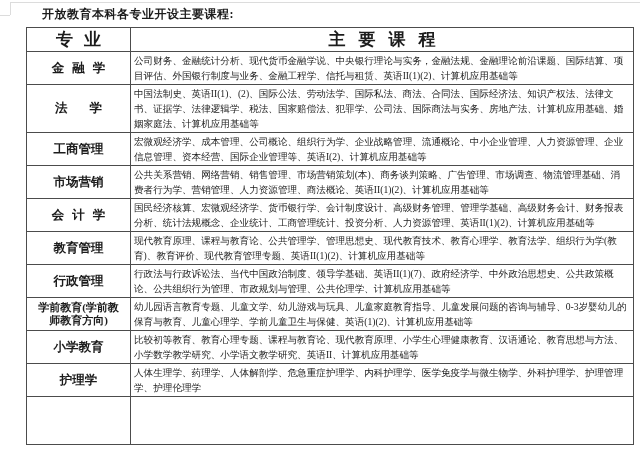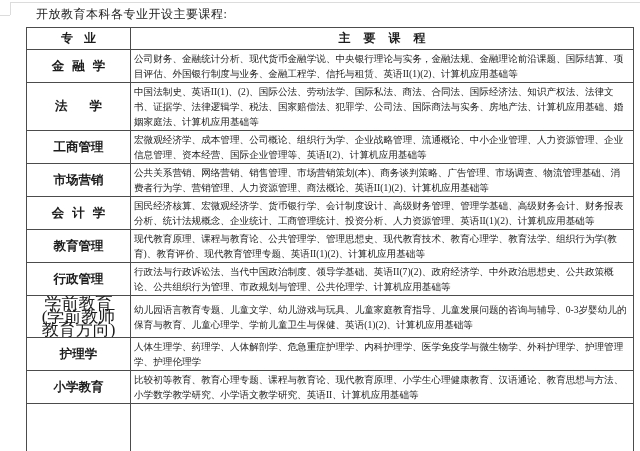--- a/index.html
+++ b/index.html
@@ -9,46 +9,46 @@
     position:relative;
     font-family:"Liberation Serif","DejaVu Serif",serif;
     color:#1c1c1c;
     overflow:hidden;
   }
   .edge-line-h { position:absolute; left:10px; top:2px; width:630px; height:1px; background:#dcdcdc; }
   .edge-line-v { position:absolute; left:10px; top:2px; width:1px; height:13px; background:#dcdcdc; }
   .edge-line-h2 { position:absolute; left:0px; top:15px; width:10px; height:1px; background:#dcdcdc; }
 
   .page-title {
-    position:absolute; left:36px; top:6px;
-    font-size:12px; font-weight:normal; letter-spacing:0.5px;
+    position:absolute; left:42px; top:6px;
+    font-size:12px; font-weight:bold; letter-spacing:0.5px;
   }
 
   table.course-table {
     position:absolute; left:26px; top:27px;
     width:608px;
     border-collapse:collapse;
     table-layout:fixed;
   }
   .course-table th, .course-table td {
     border:1px solid #4c4c4c;
     overflow:hidden;
   }
   .course-table thead th {
     height:21px;
-    font-size:12px; font-weight:bold;
+    font-size:17px; font-weight:bold;
     text-align:center; vertical-align:middle;
     padding:0 2px;
   }
   th.major-cell {
     font-size:12.5px; font-weight:bold;
     text-align:center; vertical-align:middle;
     padding:1px 8px;
   }
-  th.major-cell.small-label { font-size:17px; font-weight:normal; line-height:13px; }
+  th.major-cell.small-label { font-size:11px; font-weight:bold; line-height:13px; }
   td.courses-cell {
     font-size:9.6px; line-height:15px;
     text-align:left; vertical-align:middle;
     padding:1px 4px 1px 3px;
     letter-spacing:0;
   }
   .ls-head { letter-spacing:11px; margin-right:-11px; }
   .ls-head-wide { letter-spacing:13px; margin-right:-13px; }
   .ls-1 { letter-spacing:8px; margin-right:-8px; }
   .ls-2 { letter-spacing:22px; margin-right:-22px;text-align:right; }
@@ -93,32 +93,32 @@
     <tr style="height:31px">
       <th class="major-cell"><span class="ls-1">会计学</span></th>
       <td class="courses-cell">国民经济核算、宏微观经济学、货币银行学、会计制度设计、高级财务管理、管理学基础、高级财务会计、财务报表分析、统计法规概念、企业统计、工商管理统计、投资分析、人力资源管理、英语II(1)(2)、计算机应用基础等</td>
     </tr>
     <tr style="height:32px">
       <th class="major-cell"><span>教育管理</span></th>
       <td class="courses-cell">现代教育原理、课程与教育论、公共管理学、管理思想史、现代教育技术、教育心理学、教育法学、组织行为学(教育)、教育评价、现代教育管理专题、英语II(1)(2)、计算机应用基础等</td>
     </tr>
     <tr style="height:28px">
       <th class="major-cell"><span>行政管理</span></th>
-      <td class="courses-cell">行政法与行政诉讼法、当代中国政治制度、领导学基础、英语II(7)(2)、政府经济学、中外政治思想史、公共政策概论、公共组织行为管理、市政规划与管理、公共伦理学、计算机应用基础等</td>
+      <td class="courses-cell">行政法与行政诉讼法、当代中国政治制度、领导学基础、英语II(1)(7)、政府经济学、中外政治思想史、公共政策概论、公共组织行为管理、市政规划与管理、公共伦理学、计算机应用基础等</td>
     </tr>
     <tr style="height:33px">
       <th class="major-cell small-label"><span>学前教育(学前教师教育方向)</span></th>
       <td class="courses-cell">幼儿园语言教育专题、儿童文学、幼儿游戏与玩具、儿童家庭教育指导、儿童发展问题的咨询与辅导、0-3岁婴幼儿的保育与教育、儿童心理学、学前儿童卫生与保健、英语(1)(2)、计算机应用基础等</td>
     </tr>
     <tr style="height:32px">
+      <th class="major-cell"><span>小学教育</span></th>
+      <td class="courses-cell">比较初等教育、教育心理专题、课程与教育论、现代教育原理、小学生心理健康教育、汉语通论、教育思想与方法、小学数学教学研究、小学语文教学研究、英语II、计算机应用基础等</td>
+    </tr>
+    <tr style="height:32px">
       <th class="major-cell"><span>护理学</span></th>
       <td class="courses-cell">人体生理学、药理学、人体解剖学、危急重症护理学、内科护理学、医学免疫学与微生物学、外科护理学、护理管理学、护理伦理学</td>
-    </tr>
-    <tr style="height:32px">
-      <th class="major-cell"><span>小学教育</span></th>
-      <td class="courses-cell">比较初等教育、教育心理专题、课程与教育论、现代教育原理、小学生心理健康教育、汉语通论、教育思想与方法、小学数学教学研究、小学语文教学研究、英语II、计算机应用基础等</td>
     </tr>
     <tr style="height:48px">
       <th class="major-cell"><span></span></th>
       <td class="courses-cell"></td>
     </tr>
   </tbody>
 </table>
 
 </body></html>

